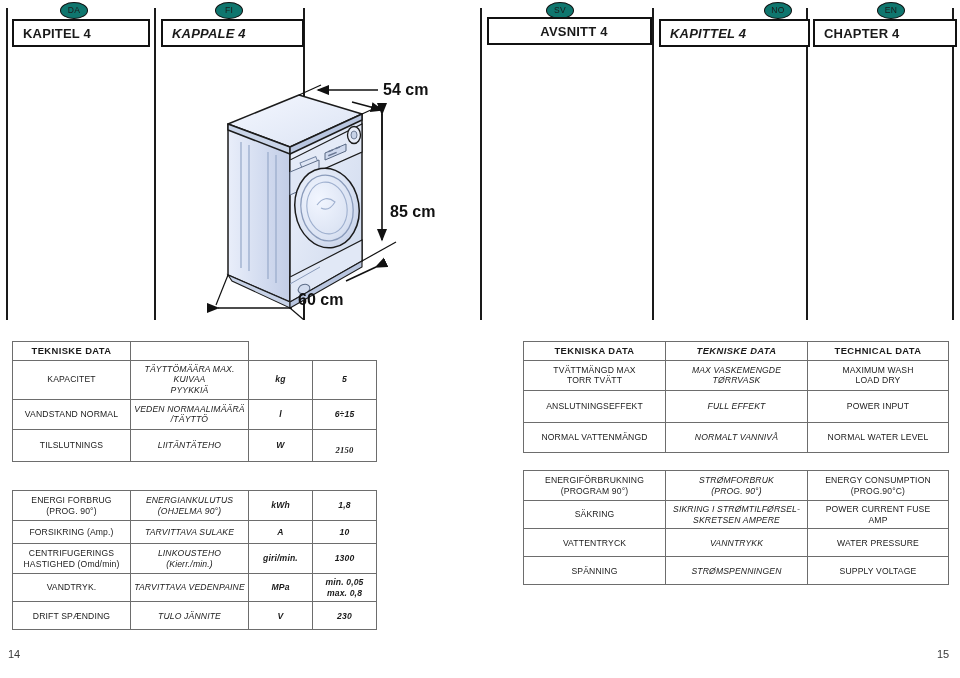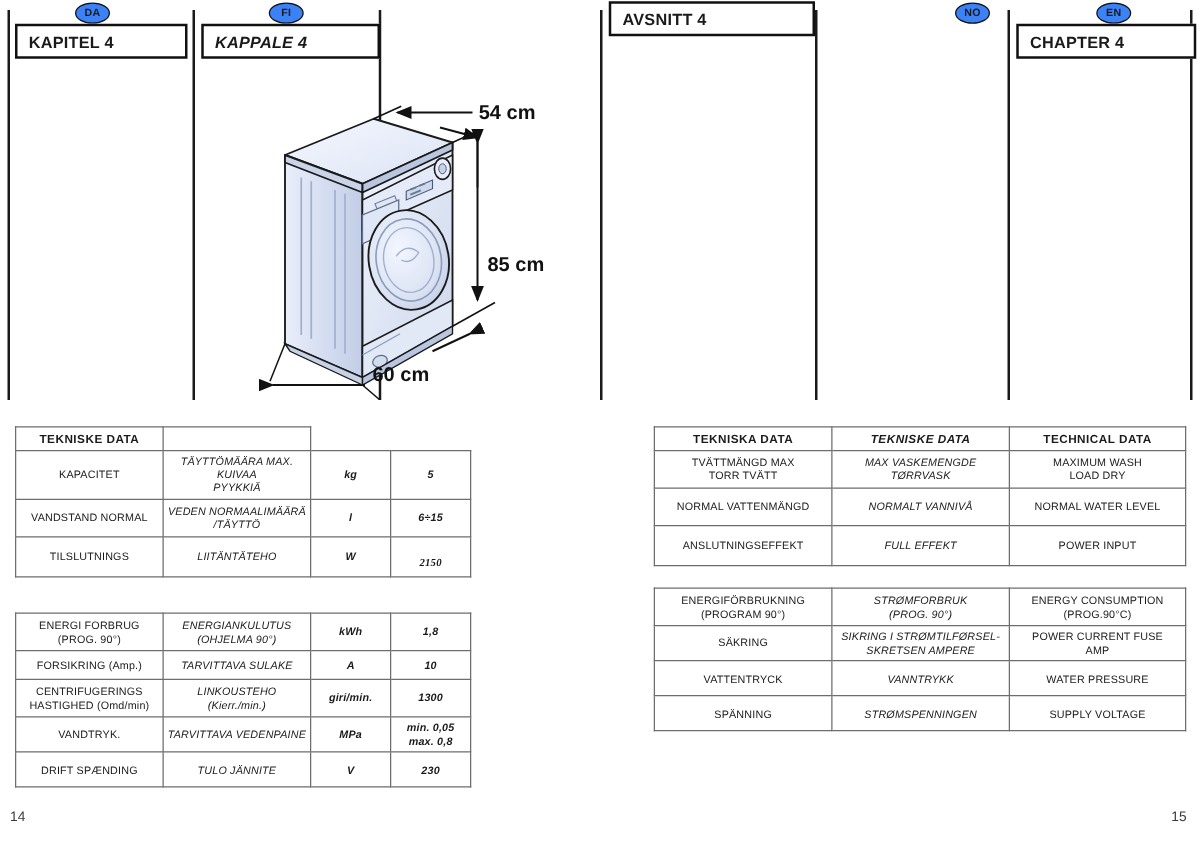--- a/index.html
+++ b/index.html
@@ -16,22 +16,22 @@
   
   .vdiv{position:absolute;width:2px;background:#1a1a1a;top:8px;height:312px;}
 
   
   .lang-badge{
     position:absolute;
     width:26px;height:15px;
     border:1.3px solid #111;
     border-radius:50%;
     display:flex;align-items:center;justify-content:center;
-    font-size:8.5px;font-weight:bold;letter-spacing:.3px;
-    background:#3b82f6;
+    font-size:8.5px;font-weight:normal;letter-spacing:.3px;
+    background:#0f766e;
     line-height:1;
   }
   .chapter-box{
     position:absolute;
     border:2px solid #111;
     background:#fff;
     height:24px;
     display:flex;align-items:center;
     padding-left:9px;
     font-size:13px;font-weight:bold;
@@ -91,22 +91,25 @@
   <div class="lang-badge" style="left:877px;top:2px;">
       <span>EN</span>
     </div>
 
   <div class="chapter-box" style="left:12px;top:19px;width:125px;">
       <span>KAPITEL 4</span>
     </div>
   <div class="chapter-box ital" style="left:161px;top:19px;width:130px;">
       <span>KAPPALE 4</span>
     </div>
-  <div class="chapter-box" style="left:487px;top:1px;width:152px;">
+  <div class="chapter-box" style="left:487px;top:17px;width:152px;justify-content:center;">
       <span>AVSNITT 4</span>
+    </div>
+  <div class="chapter-box ital" style="left:659px;top:19px;width:138px;">
+      <span>KAPITTEL 4</span>
     </div>
   <div class="chapter-box" style="left:813px;top:19px;width:131px;">
       <span>CHAPTER 4</span>
     </div>
 
   <div class="illus">
     <svg viewBox="0 0 300 258" width="300" height="258">
       <defs>
         <linearGradient id="sideG" x1="0" y1="0" x2="1" y2="0">
           <stop offset="0%" stop-color="#e9eefa"></stop>
@@ -286,29 +289,29 @@
       <tr class="hdr">
         <td>TEKNISKA DATA</td>
         <td class="ital">TEKNISKE DATA</td>
         <td>TECHNICAL DATA</td>
       </tr>
       <tr style="height:30px">
         <td>TVÄTTMÄNGD MAX<br>TORR TVÄTT</td>
         <td class="ital">MAX VASKEMENGDE<br>TØRRVASK</td>
         <td>MAXIMUM WASH<br>LOAD DRY</td>
       </tr>
-      <tr style="height:30px">
-        <td>NORMAL VATTENMÄNGD</td>
-        <td class="ital">NORMALT VANNIVÅ</td>
-        <td>NORMAL WATER LEVEL</td>
-      </tr>
       <tr style="height:32px">
         <td>ANSLUTNINGSEFFEKT</td>
         <td class="ital">FULL EFFEKT</td>
         <td>POWER INPUT</td>
+      </tr>
+      <tr style="height:30px">
+        <td>NORMAL VATTENMÄNGD</td>
+        <td class="ital">NORMALT VANNIVÅ</td>
+        <td>NORMAL WATER LEVEL</td>
       </tr>
     </tbody>
   </table>
 
   <table class="tbl" style="left:523px;top:470px;width:425px;">
     <colgroup>
         <col style="width:142px">
         <col style="width:142px">
         <col style="width:141px">
       </colgroup>

